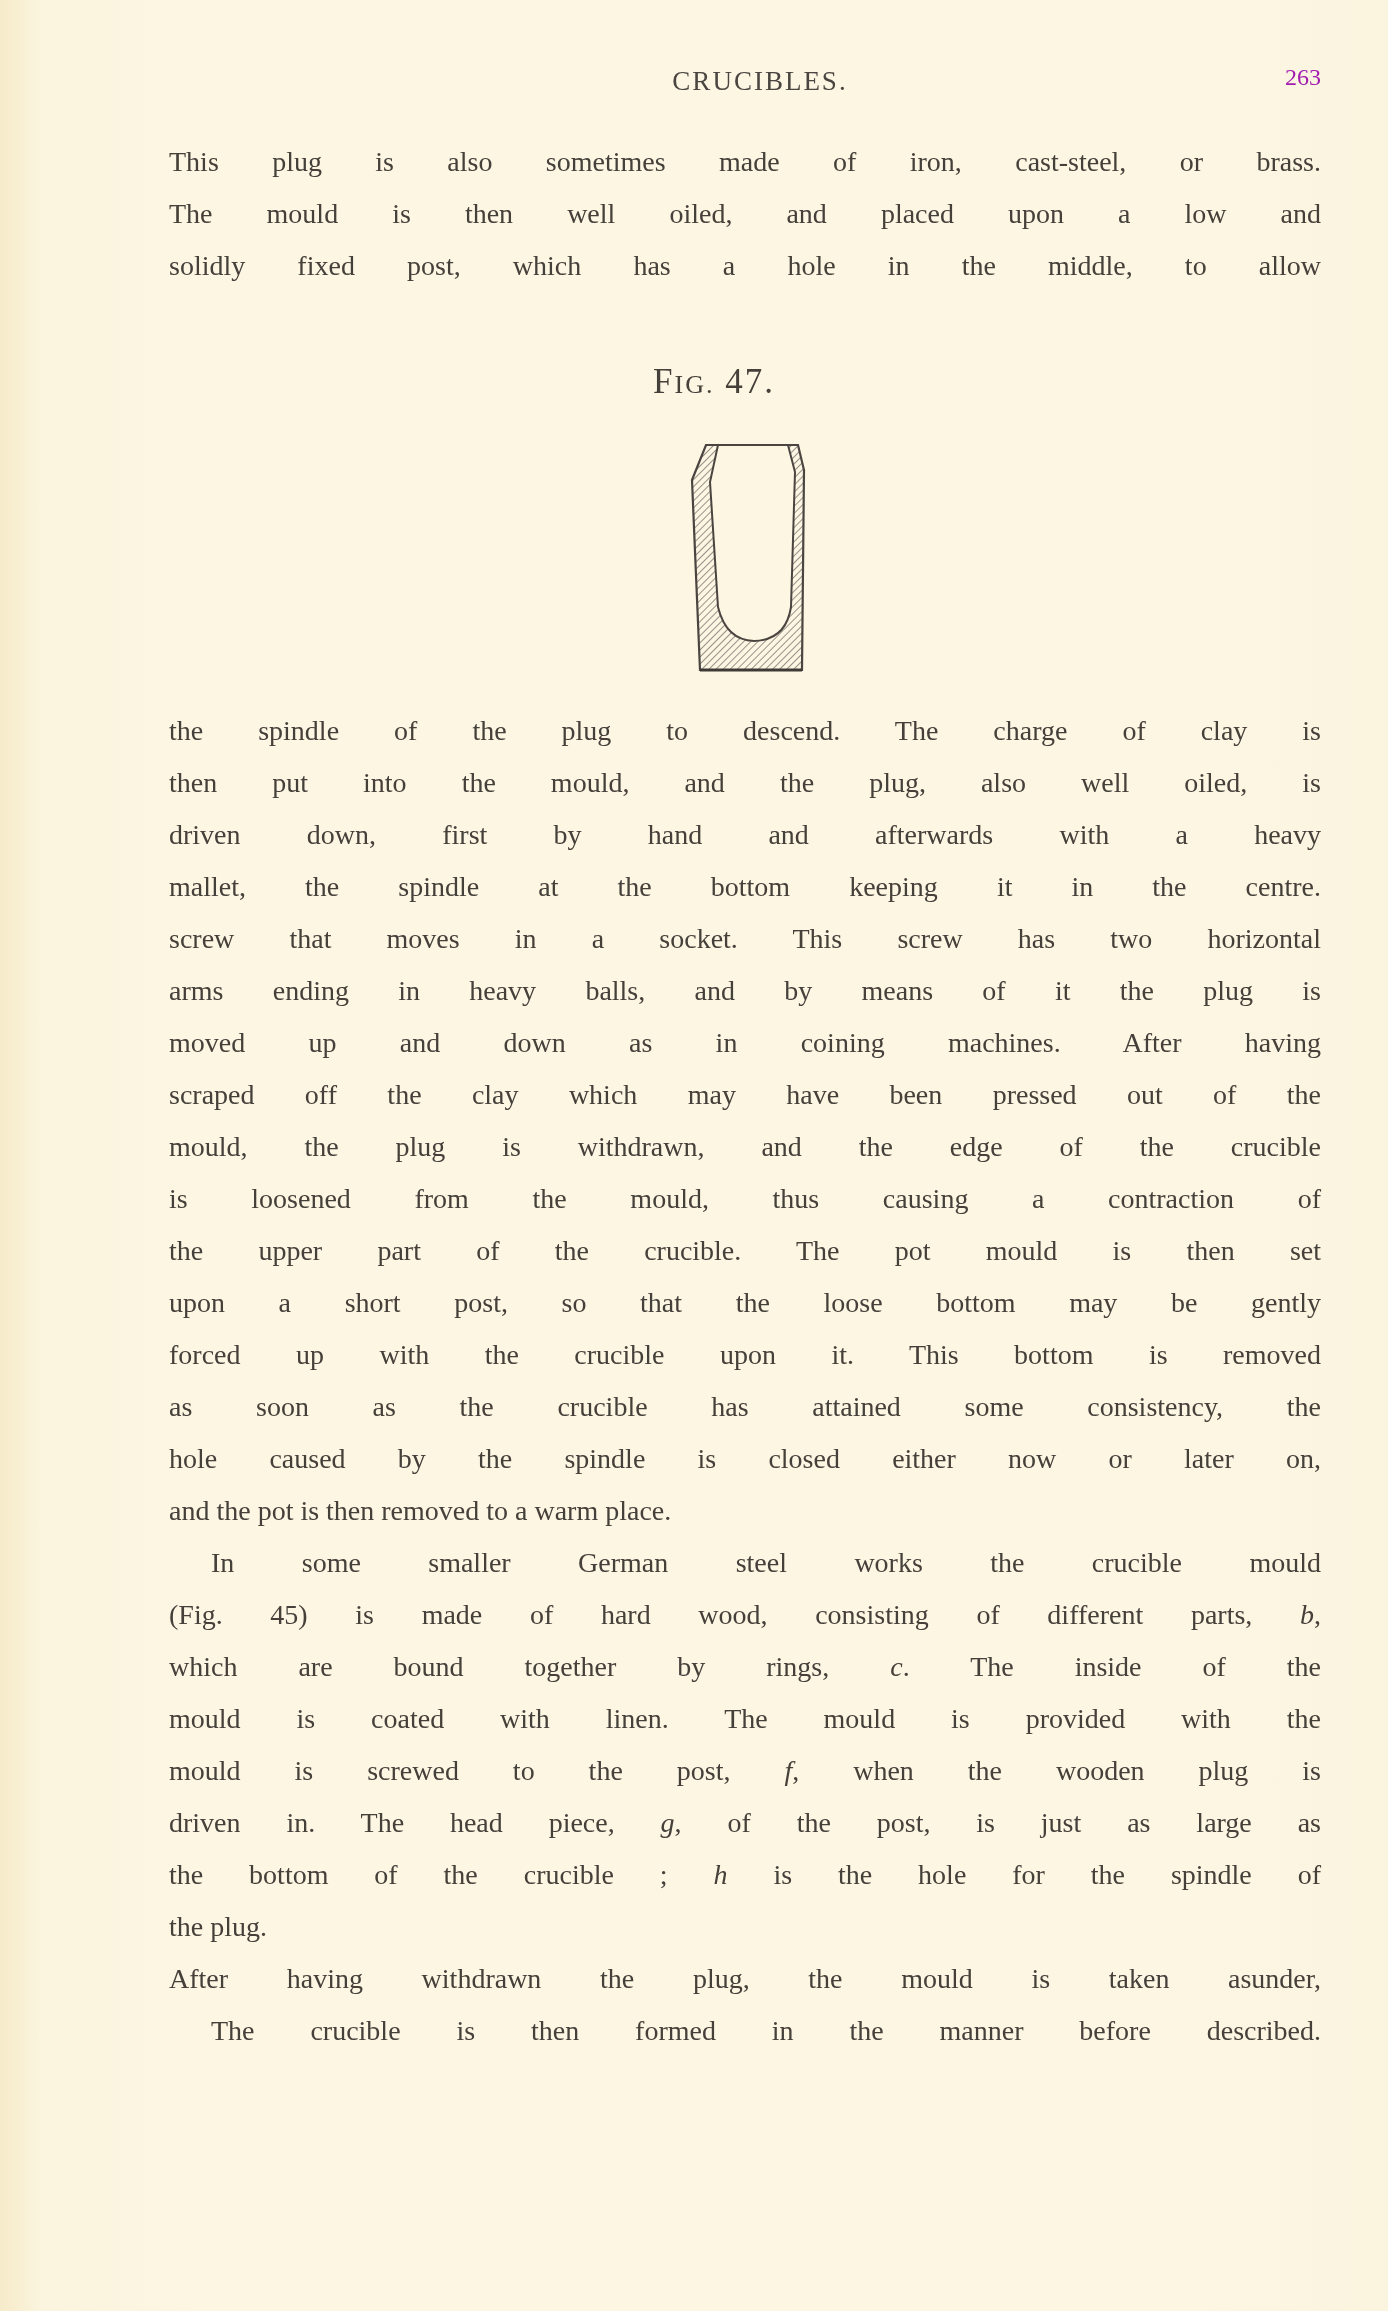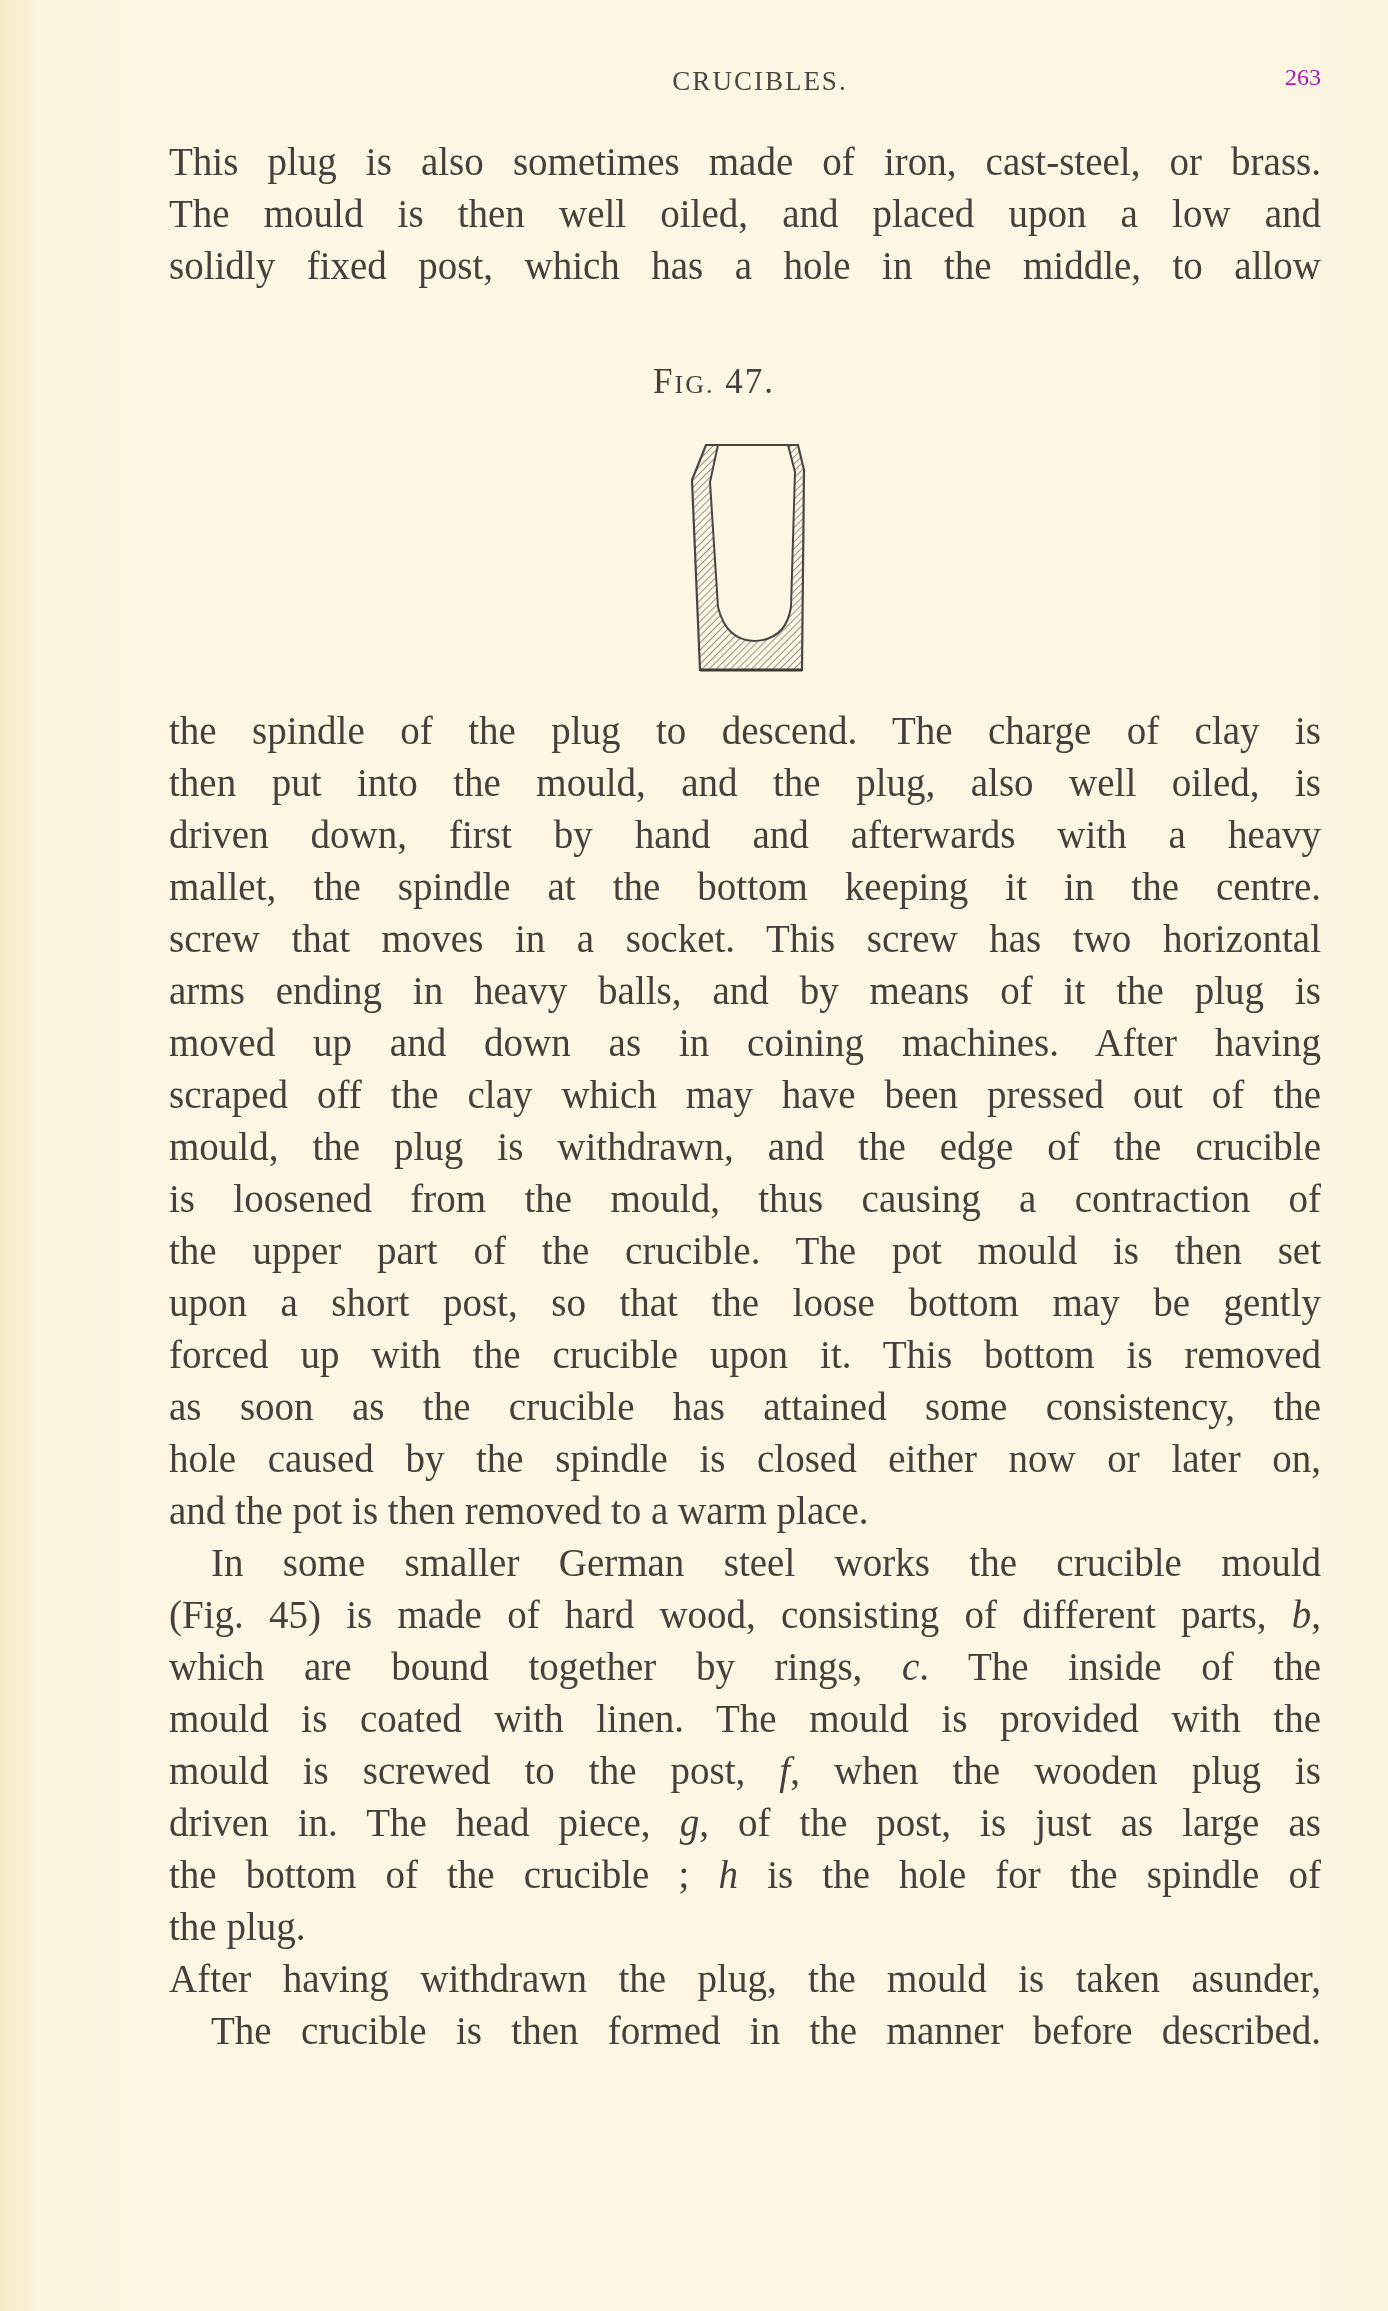--- a/index.html
+++ b/index.html
@@ -40,21 +40,21 @@
       font-family: "Liberation Serif", serif;
       font-size: 24px;
       color: #a21caf;
     }
 
     .text-block {
       position: absolute;
       left: 133px;
       width: 1152px;
       font-family: "Liberation Serif", serif;
-      font-size: 39px;
+      font-size: 28px;
       line-height: 52px;
       color: #45403a;
     }
     .line {
       display: block;
       white-space: nowrap;
       text-align: justify;
       text-align-last: justify;
       height: 52px;
     }

